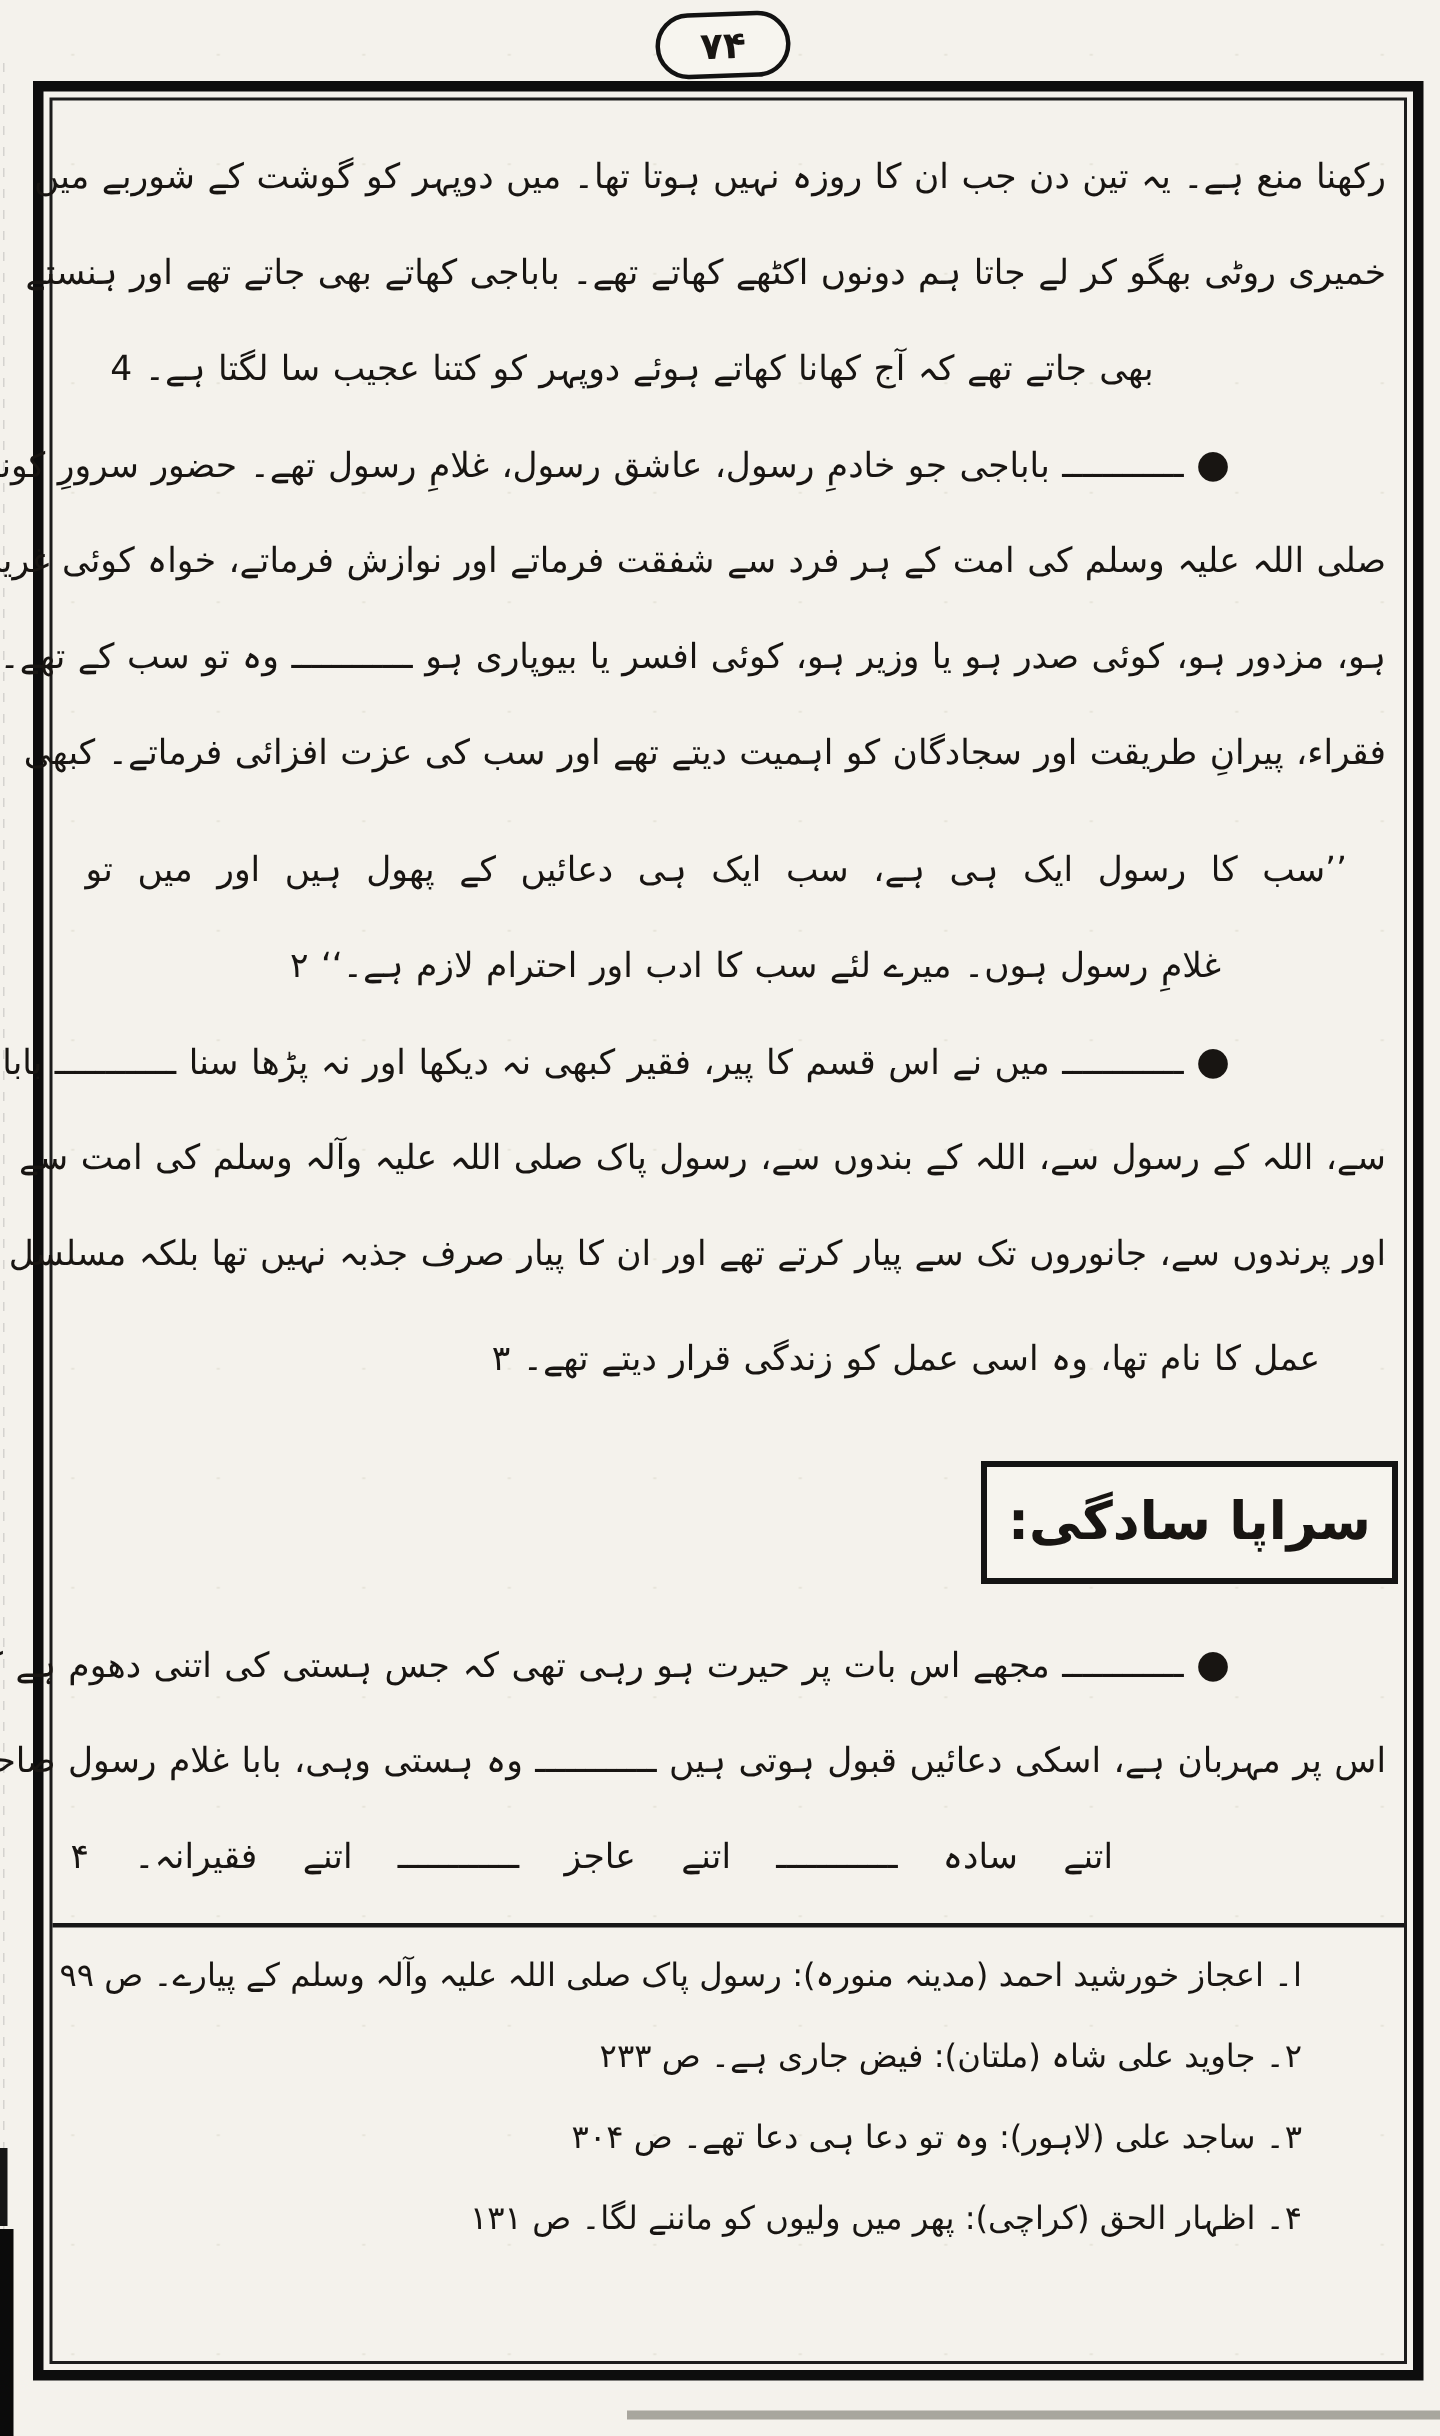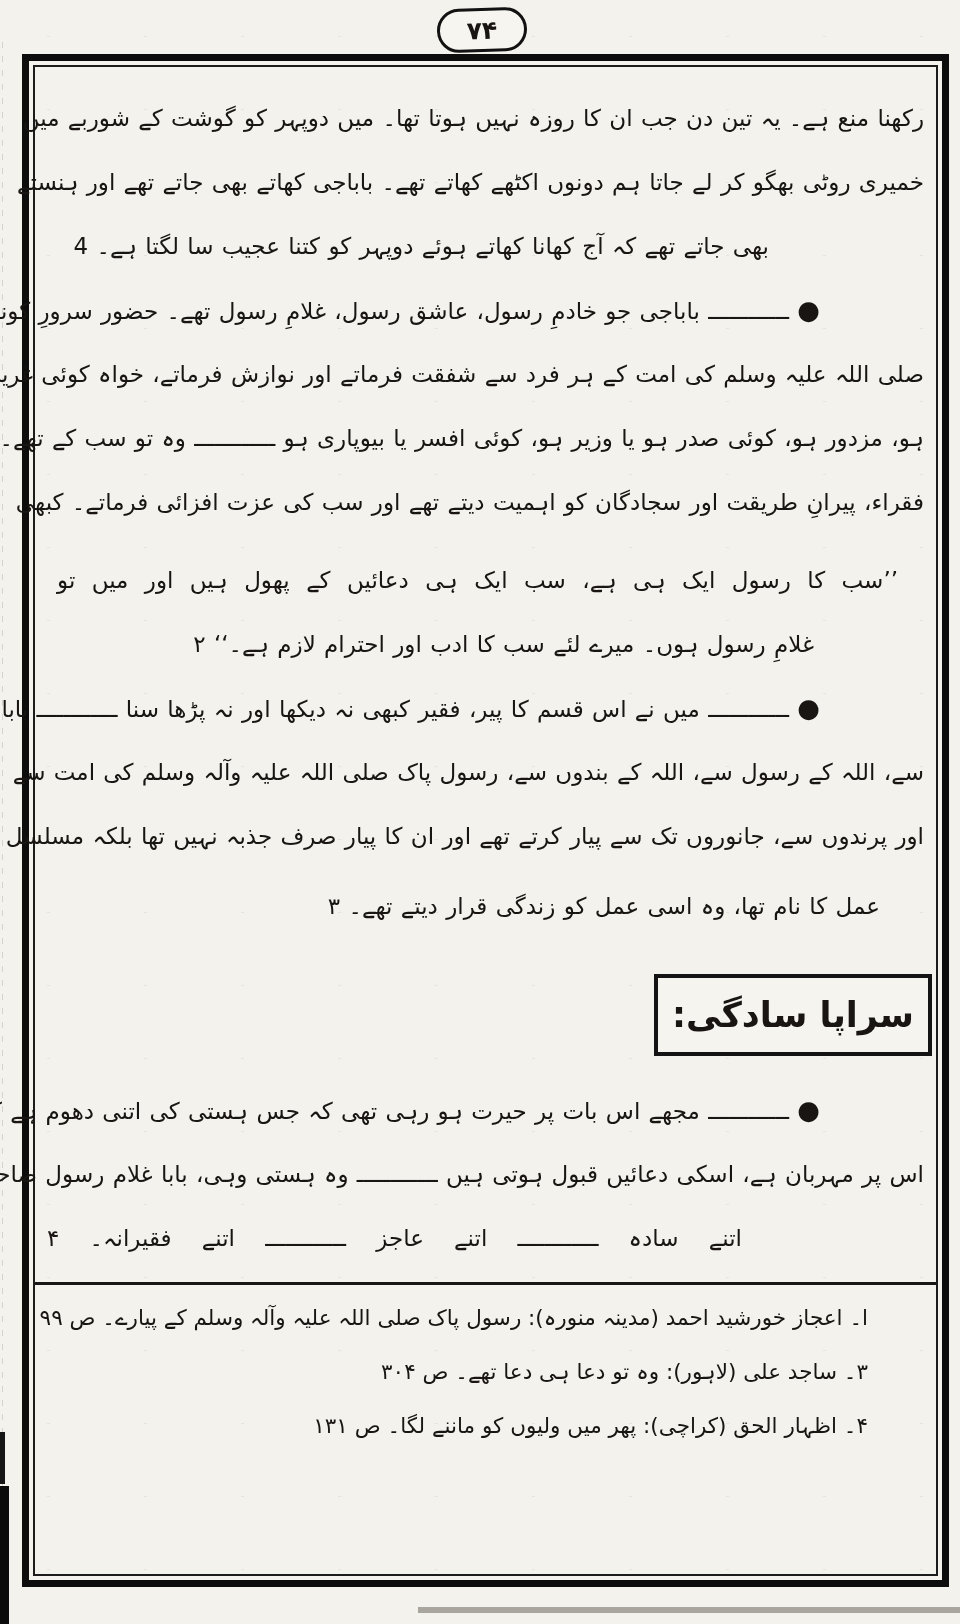--- a/index.html
+++ b/index.html
@@ -120,20 +120,21 @@
           <span class="bullet-glyph">●</span>
           <span class="dash-glyph">ــــــــــــ</span>
           <span>مجھے اس بات پر حیرت ہو رہی تھی کہ جس ہستی کی اتنی دھوم ہے کہ اللہ تعالیٰ</span>
         </div>
         <div class="bline l16">اس پر مہربان ہے، اسکی دعائیں قبول ہوتی ہیں ــــــــــــ وہ ہستی وہی، بابا غلام رسول صاحب،</div>
         <div class="bline l17">اتنے سادہ ــــــــــــ اتنے عاجز ــــــــــــ اتنے فقیرانہ۔ ۴</div>
 
         <div class="fn-sep"></div>
 
         <div class="fline first-fn">ا۔ اعجاز خورشید احمد (مدینہ منورہ): رسول پاک صلی اللہ علیہ وآلہ وسلم کے پیارے۔ ص ۹۹</div>
+        <div class="fline">۲۔ جاوید علی شاہ (ملتان): فیض جاری ہے۔ ص ۲۳۳</div>
         <div class="fline">۳۔ ساجد علی (لاہور): وہ تو دعا ہی دعا تھے۔ ص ۳۰۴</div>
         <div class="fline">۴۔ اظہار الحق (کراچی): پھر میں ولیوں کو ماننے لگا۔ ص ۱۳۱</div>
 
       </div>
     </div>
   </div>
 
   <div class="scan-blob-a"></div>
   <div class="scan-blob-b"></div>
   <div class="bottom-streak"></div>

